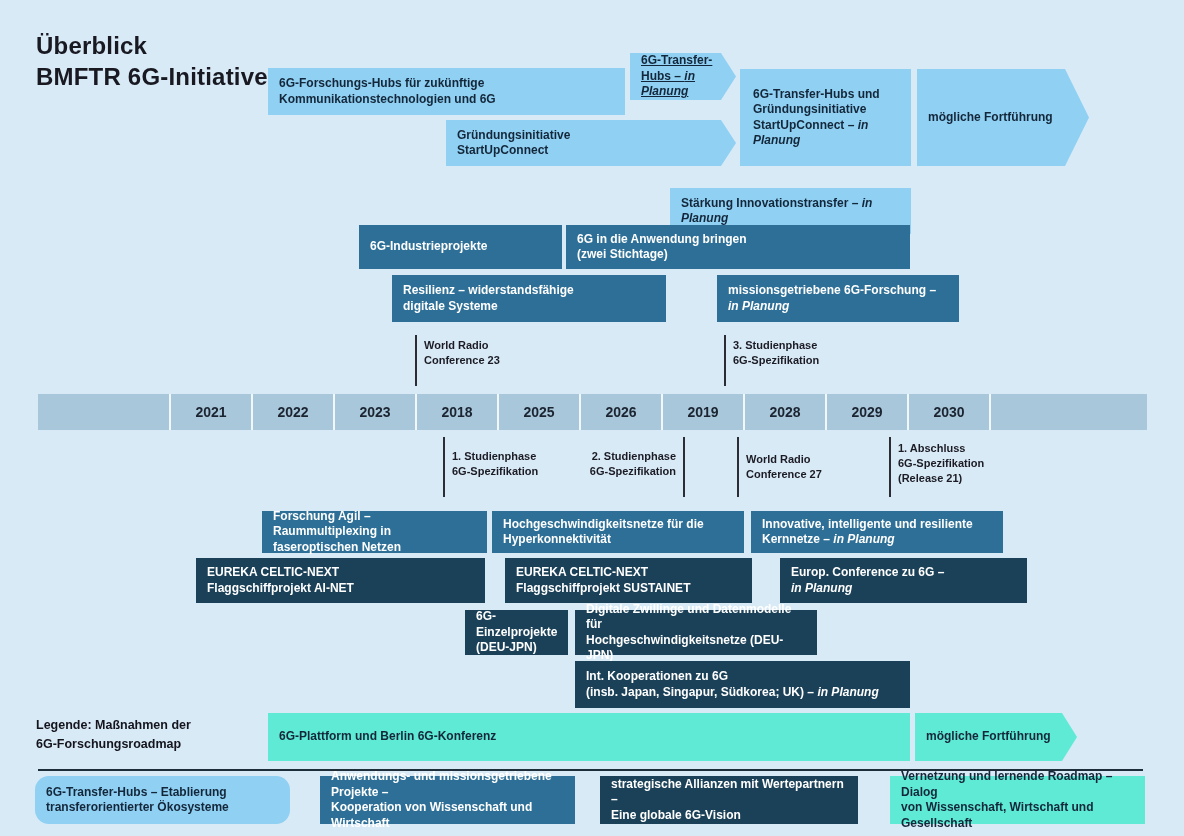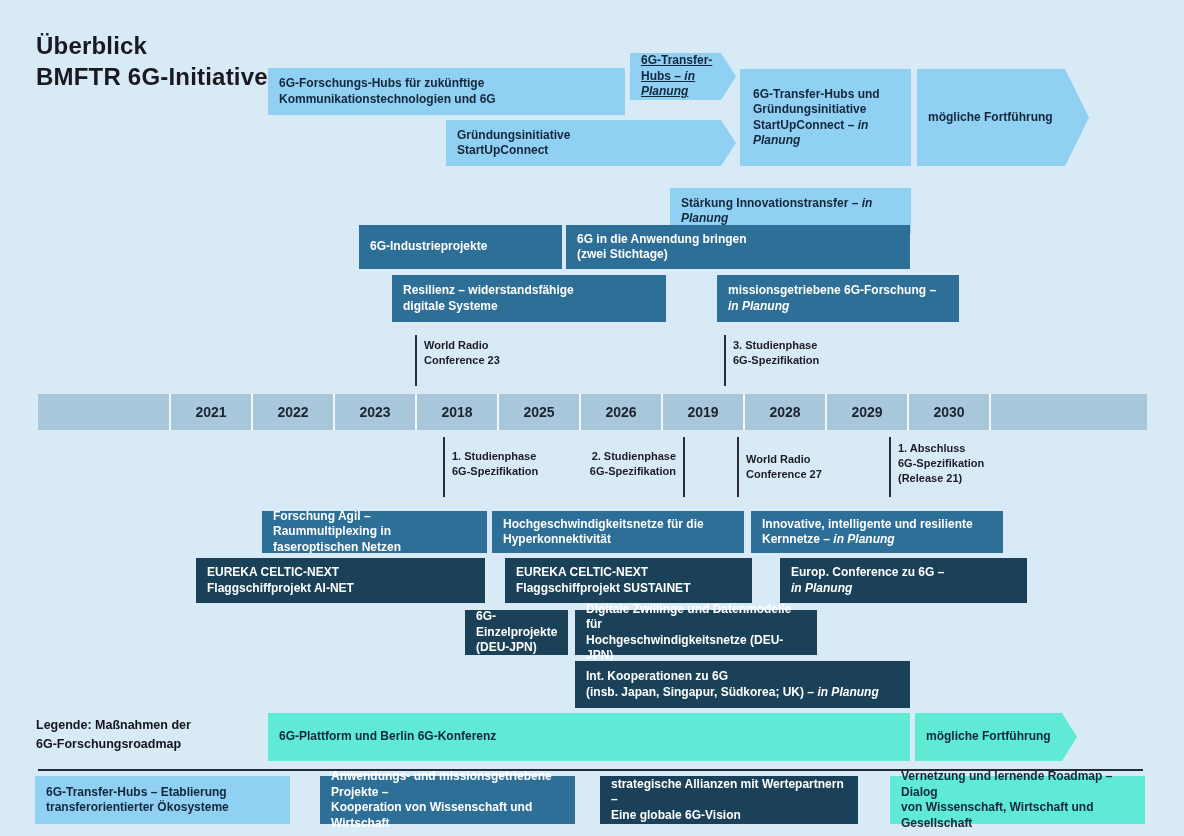--- a/index.html
+++ b/index.html
@@ -206,21 +206,21 @@
   <div class="bar white-bar" style="left:268px;top:713px;width:642px;height:48px;">
     <span class="txt">6G-Plattform und Berlin 6G-Konferenz</span>
   </div>
 
   <div class="bar white-bar arrow" style="left:915px;top:713px;width:162px;height:48px;">
     <span class="txt">mögliche Fortführung</span>
   </div>
 
   <div class="rule"></div>
 
-  <div class="bar lb" style="left:35px;top:776px;width:255px;height:48px;">
+  <div class="bar lb" style="left:35px;top:776px;width:255px;height:48px;border-radius:14px;">
     <span class="txt">6G-Transfer-Hubs – Etablierung
 transferorientierter Ökosysteme</span>
   </div>
 
   <div class="bar teal" style="left:320px;top:776px;width:255px;height:48px;">
     <span class="txt">Anwendungs- und missionsgetriebene Projekte –
 Kooperation von Wissenschaft und Wirtschaft</span>
   </div>
 
   <div class="bar navy" style="left:600px;top:776px;width:258px;height:48px;">

